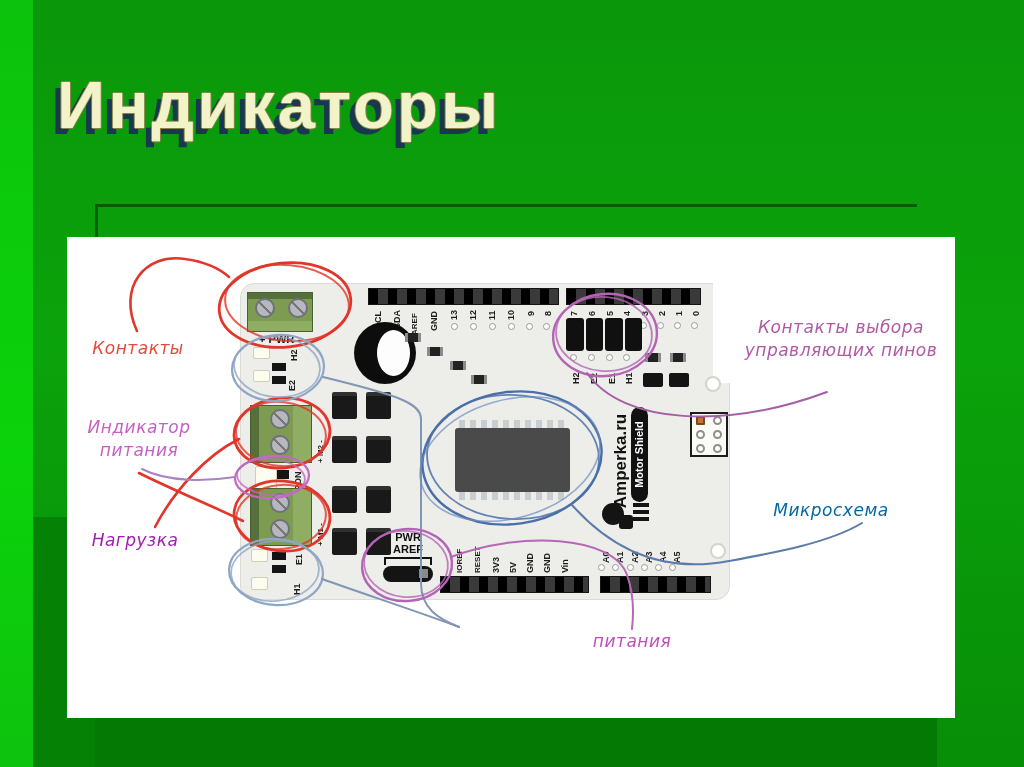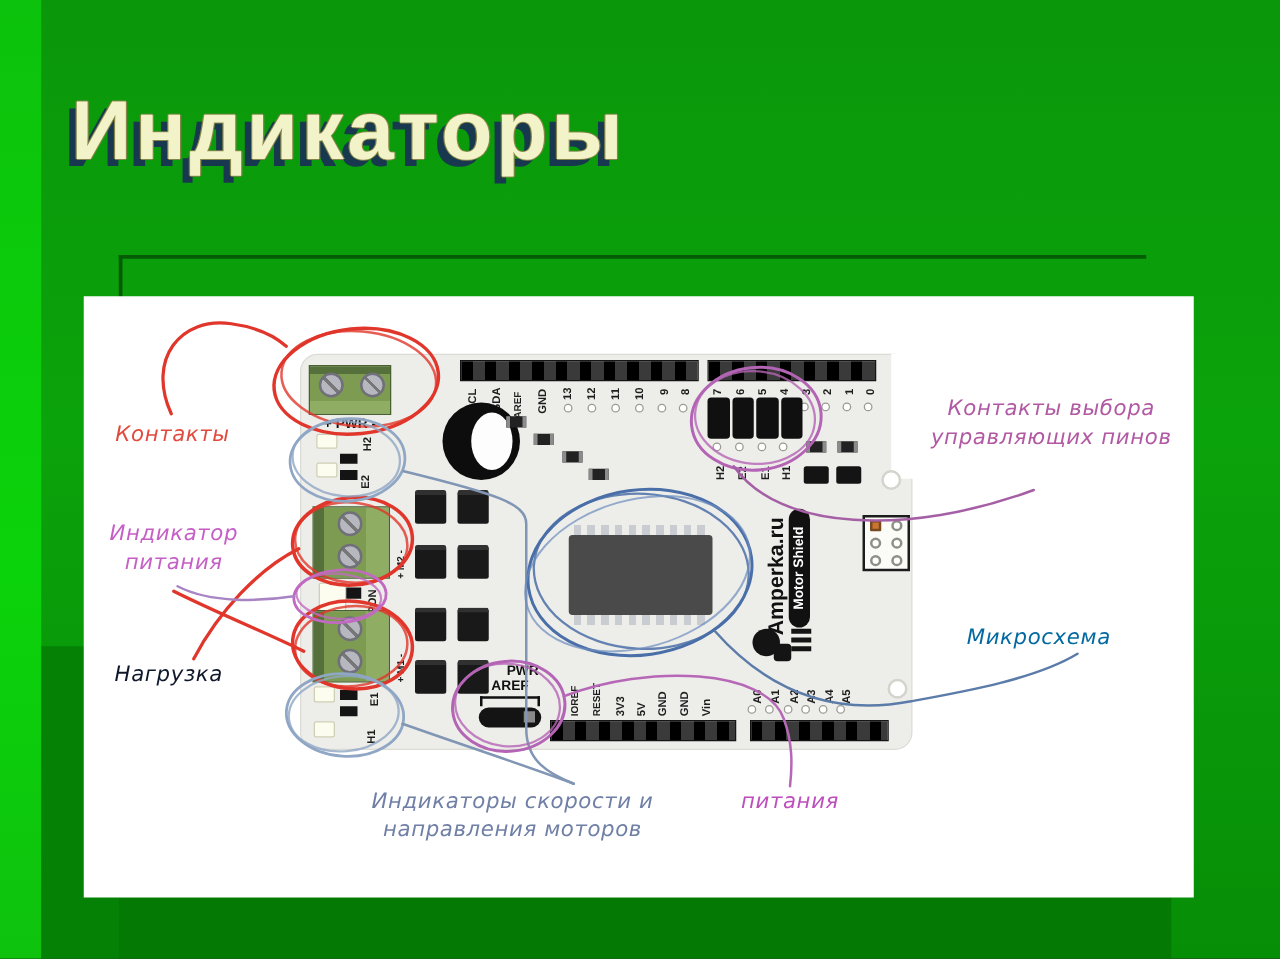--- a/index.html
+++ b/index.html
@@ -194,21 +194,21 @@
 
     <div class="abs icsp">
       <i class="sq"></i>
         <i></i>
         <i></i>
         <i></i>
         <i></i>
         <i></i>
     </div>
 
-    <div class="ticktxt" style="left:318px;top:294px;width:46px;text-align:right;">PWR</div>
+    <div class="ticktxt" style="left:318px;top:294px;width:46px;">PWR</div>
     <div class="ticktxt" style="left:318px;top:306px;width:46px;">AREF</div>
     <div class="bracket" style="left:317px;top:320px;width:48px;height:8px;"></div>
     <div class="blk" style="left:316px;top:329px;width:50px;height:16px;border-radius:8px;"></div>
     <div class="abs" style="left:352px;top:332px;width:9px;height:9px;background:#8a8a8a;"></div>
 
     <div class="hdr" style="left:373px;top:339px;width:149px;"></div>
     <div class="hdr" style="left:533px;top:339px;width:111px;"></div>
 
     <div class="vlab" style="left:387px;top:304px;height:32px;font-size:8px;">IOREF</div>
     <div class="vlab" style="left:405px;top:302px;height:34px;font-size:8px;">RESET</div>
@@ -229,31 +229,27 @@
     <div class="hole" style="left:560px;top:327px;"></div>
       <div class="hole" style="left:574px;top:327px;"></div>
     <div class="hole" style="left:588px;top:327px;"></div>
       <div class="hole" style="left:602px;top:327px;"></div>
 
     <div class="ann" style="left:16px;top:100px;width:110px;color:#e14b3e;">Контакты</div>
     <div class="ann" style="left:2px;top:179px;width:140px;color:#c55fc5;">
       <span>Индикатор</span>
       <span>питания</span>
     </div>
-    <div class="ann" style="left:13px;top:292px;width:110px;color:#0f172a;">Нагрузка</div>
+    <div class="ann" style="left:13px;top:292px;width:110px;color:#a21caf;">Нагрузка</div>
     <div class="ann" style="left:668px;top:79px;width:212px;color:#b159a3;">
       <span>Контакты выбора</span>
       <span>управляющих пинов</span>
     </div>
     <div class="ann" style="left:689px;top:248px;width:150px;color:#0369a1;margin-top:14px;">
       <span>Микросхема</span>
-    </div>
-    <div class="ann" style="left:228px;top:393px;width:230px;color:#6f7fa6;">
-      <span>Индикаторы скорости и</span>
-      <span>направления моторов</span>
     </div>
     <div class="ann" style="left:485px;top:393px;width:160px;color:#bd4fbd;">
       <span>питания</span>
     </div>
 
     <svg class="overlay" width="888" height="481" viewBox="0 0 888 481">
       <g fill="none" stroke-linecap="round">
 
         <ellipse cx="218" cy="68" rx="66" ry="42" stroke="#e1362b" stroke-width="2.8" transform="rotate(-6 218 68)"></ellipse>
         <ellipse cx="220" cy="66" rx="62" ry="38" stroke="#e1362b" stroke-width="2" opacity=".8" transform="rotate(5 220 66)"></ellipse>

